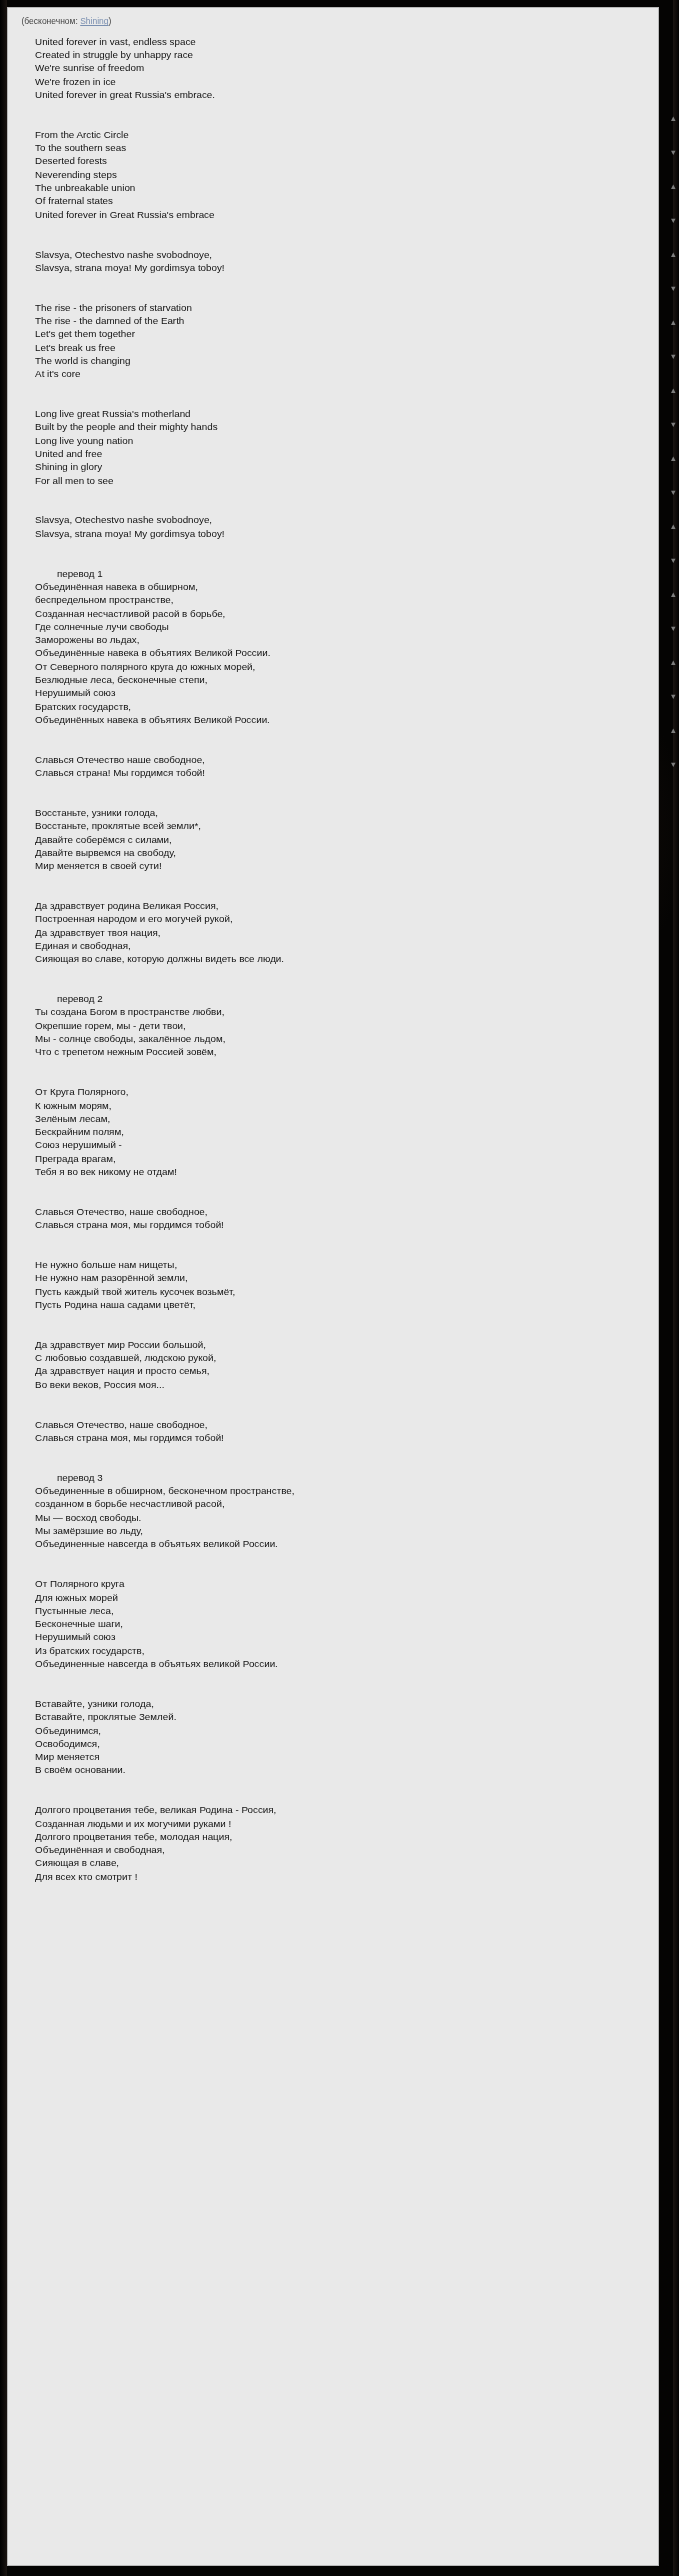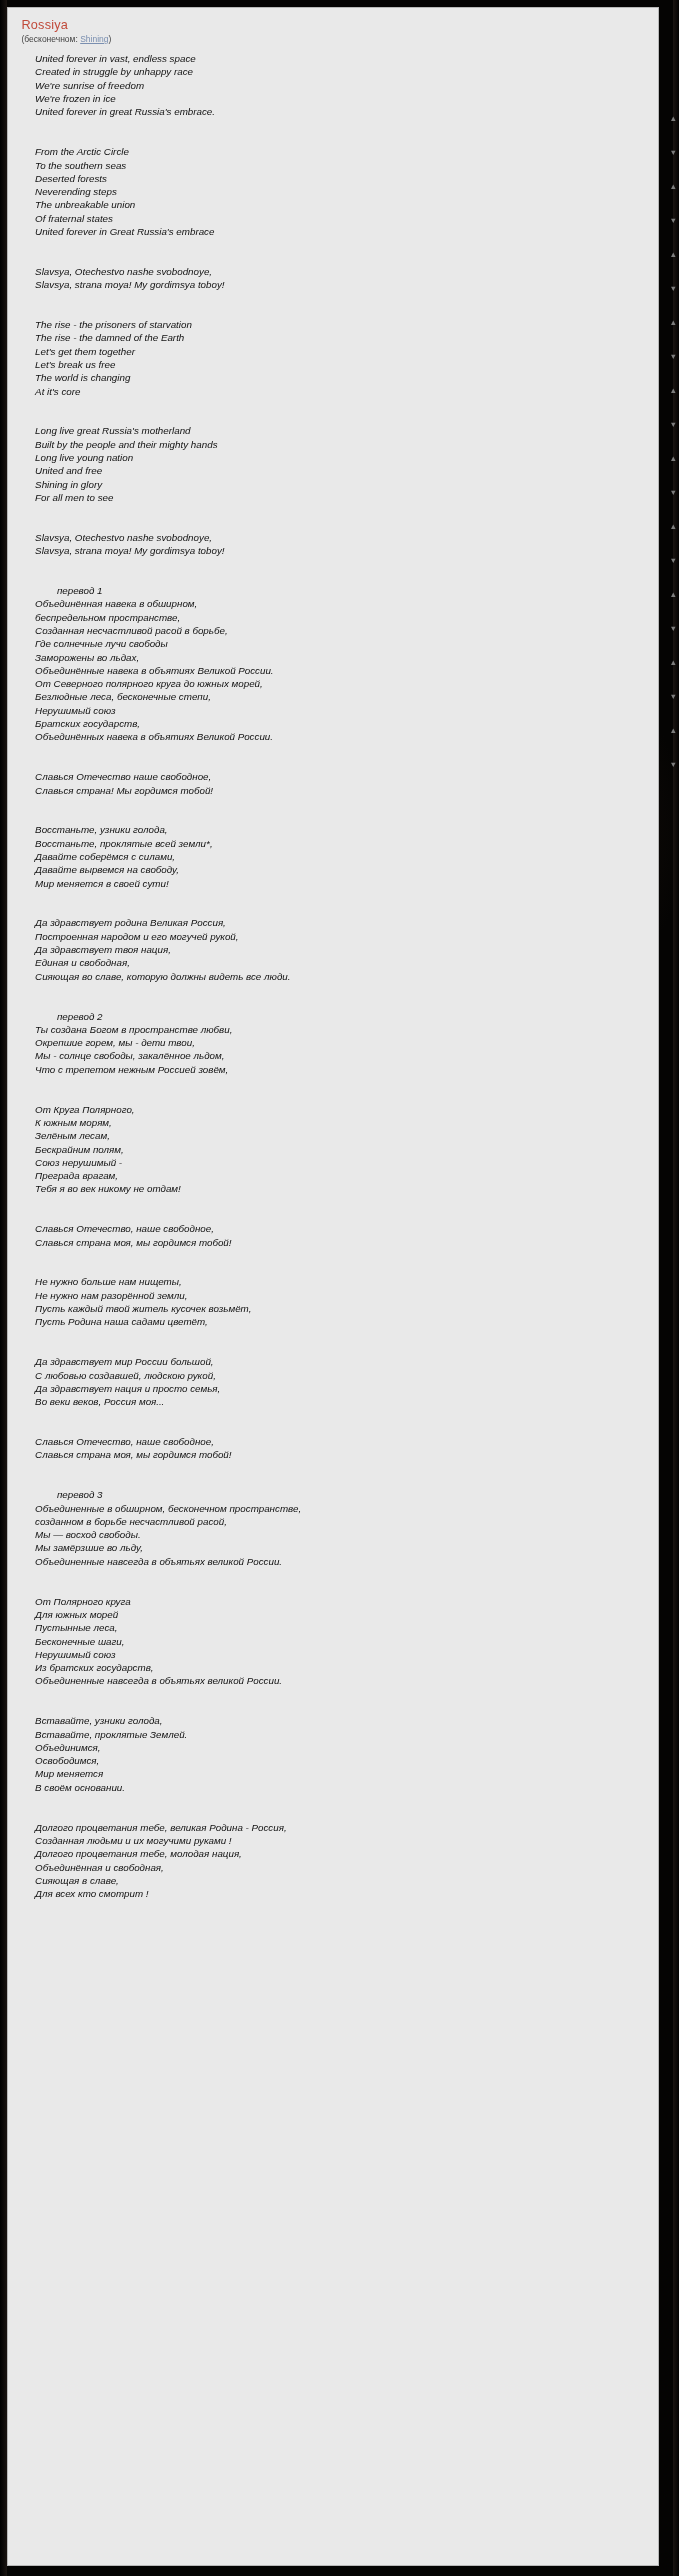--- a/index.html
+++ b/index.html
@@ -57,21 +57,20 @@
     color: #7a8fb0;
     text-decoration: underline;
   }
   .lyrics {
     font-size: 9.8px;
     line-height: 13.3px;
     color: #111;
     white-space: pre-wrap;
     margin: 0 0 0 15.3px;
     font-family: "Liberation Sans", sans-serif;
-    font-style: italic;
   }
   
   .scroll-arrows {
     position: absolute;
     right: 1.7px;
     top: 102px;
     width: 10.2px;
     color: #7d7d7d;
     font-size: 7.6px;
     line-height: 34px;
@@ -90,21 +89,20 @@
 </style>
 </head>
 <body>
 
 <div class="page">
   <div class="backdrop"></div>
   <div class="edge-left"></div>
   <div class="edge-right"></div>
 
   <div class="card">
-    <div class="title">Rossiya</div>
     <div class="byline">
       <span>(бесконечном:</span>
       <a href="#">Shining</a><span>)</span>
     </div>
     <div class="lyrics">United forever in vast, endless space
 Created in struggle by unhappy race
 We're sunrise of freedom
 We're frozen in ice
 United forever in great Russia's embrace.
 

